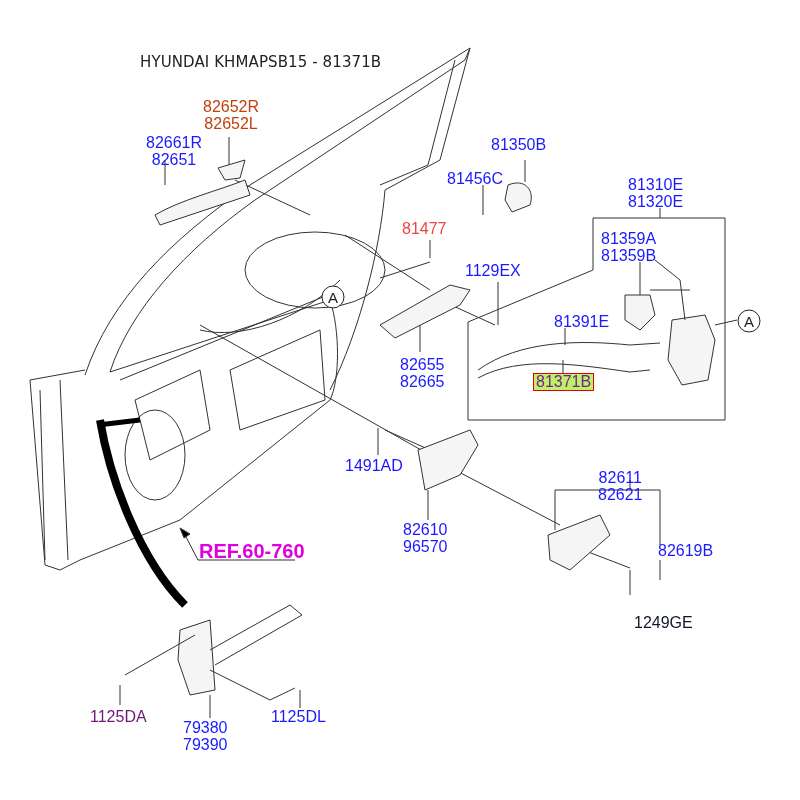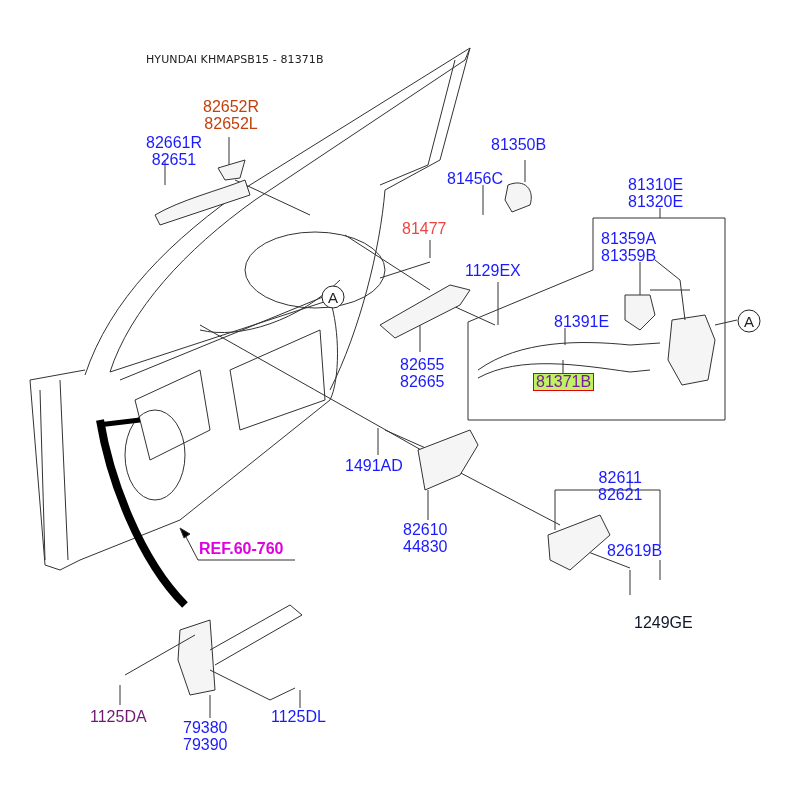--- a/index.html
+++ b/index.html
@@ -1,25 +1,25 @@
 <!DOCTYPE html>
 <html><head>
 <meta charset="utf-8">
 <style>
   html, body { margin: 0; padding: 0; background: #ffffff; }
   body { width: 800px; height: 800px; position: relative; overflow: hidden;
          font-family: "Liberation Sans", sans-serif; }
   #stage { position: absolute; left: 0; top: 0; width: 800px; height: 800px; }
-  .title { position: absolute; left: 146px; top: 53px; font-family: "DejaVu Sans", sans-serif;
-           font-size: 11px; color: #222; letter-spacing: 0.1px; }
+  .title { position: absolute; left: 140px; top: 53px; font-family: "DejaVu Sans", sans-serif;
+           font-size: 15px; color: #222; letter-spacing: 0.1px; }
   .lbl { position: absolute; color: #1a1aff; font-size: 16px; line-height: 17px;
          text-align: center; white-space: nowrap; }
   .lbl span { display: block; }
   .hl { background: #f07070; border: 1px solid #e00000; color: #7a1aa0; padding: 0 2px; line-height: 16px; }
-  .ref { position: absolute; color: #e000e0; font-size: 16px; font-weight: bold; }
+  .ref { position: absolute; color: #e000e0; font-size: 20px; font-weight: bold; }
   svg { position: absolute; left: 0; top: 0; }
 </style>
 </head>
 <body>
 
 <div id="stage">
 
 <svg width="800" height="800" viewBox="0 0 800 800">
   <g fill="none" stroke="#333" stroke-width="1">
 
@@ -144,24 +144,24 @@
 </div>
 <div class="lbl" style="left: 345px; top: 457px; color: rgb(26, 26, 255);">
   <span>1491AD</span>
 </div>
 <div class="lbl" style="left: 598px; top: 454px; color: rgb(26, 26, 255); margin-top: 15px;">
   <span>82611</span>
   <span>82621</span>
 </div>
 <div class="lbl" style="left: 403px; top: 521px; color: rgb(26, 26, 255);">
   <span>82610</span>
-  <span>44830</span>
+  <span>96570</span>
 </div>
 <div class="ref" style="left: 199px; top: 540px; color: rgb(224, 0, 224);">REF.60-760</div>
-<div class="lbl" style="left: 607px; top: 542px; color: rgb(26, 26, 255);">
+<div class="lbl" style="left: 658px; top: 542px; color: rgb(26, 26, 255);">
   <span>82619B</span>
 </div>
 <div class="lbl" style="left: 596px; top: 614px; color: #0f172a; margin-left: 38px;">
   <span>1249GE</span>
 </div>
 <div class="lbl" style="left: 90px; top: 708px; color: #701a75;">
   <span>1125DA</span>
 </div>
 <div class="lbl" style="left: 183px; top: 719px; color: rgb(26, 26, 255);">
   <span>79380</span>

